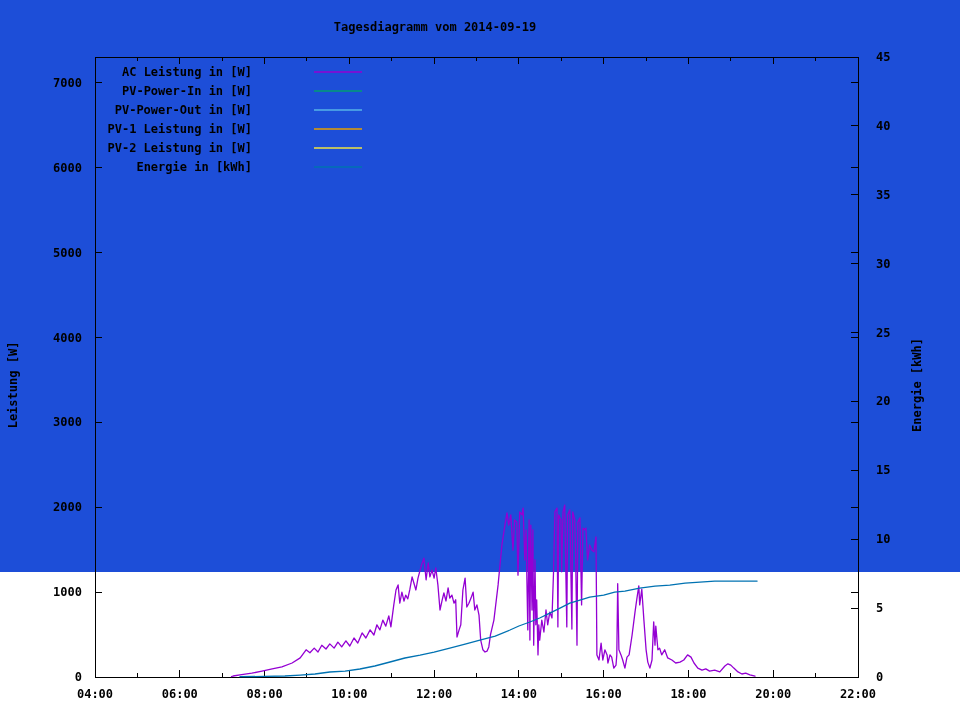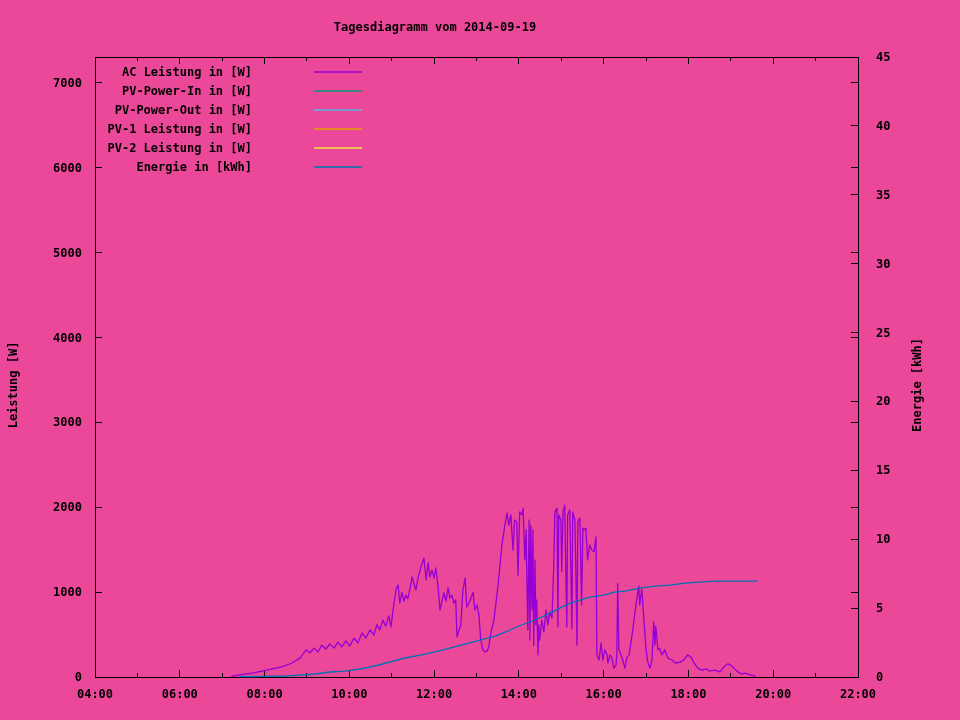--- a/index.html
+++ b/index.html
@@ -1,18 +1,18 @@
 <!DOCTYPE html>
 <html><head>
 <meta charset="utf-8">
 <style>
   html, body { margin: 0; padding: 0; background: #ffffff; }
   body { width: 960px; height: 720px; overflow: hidden;
          font-family: "DejaVu Sans Mono", "Liberation Mono", monospace; }
-  #chart-wrap { position: relative; width: 960px; height: 720px; background: #ec4899; }
+  #chart-wrap { position: relative; width: 960px; height: 572px; background: #1d4ed8; }
   svg text { font-family: "DejaVu Sans Mono", "Liberation Mono", monospace;
              font-size: 12px; font-weight: bold; fill: #000000; }
   svg .axis { stroke: #000000; stroke-width: 1; fill: none; shape-rendering: crispEdges; }
   svg .tick { stroke: #000000; stroke-width: 1; shape-rendering: crispEdges; }
   svg .series-line { fill: none; stroke-linejoin: round; stroke-linecap: round; }
 </style>
 </head>
 <body>
 
 <div id="chart-wrap">

